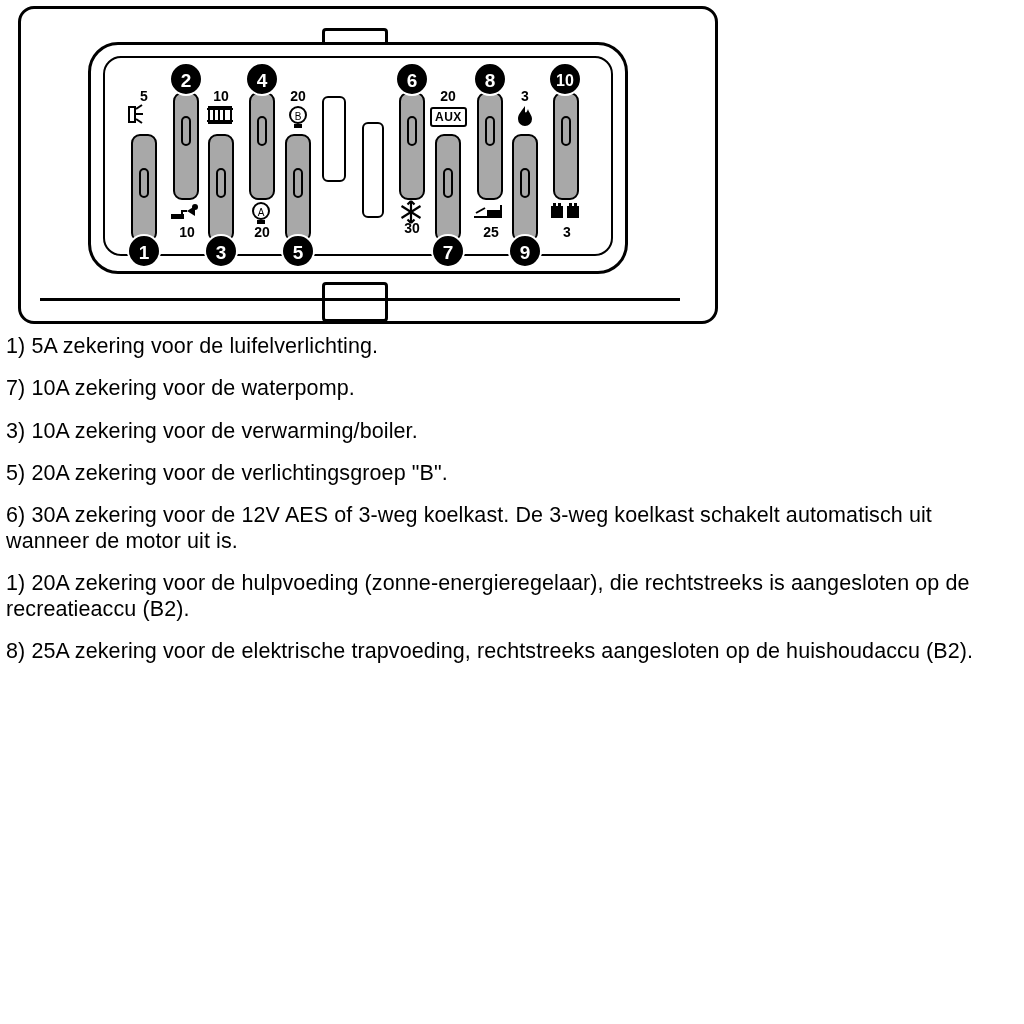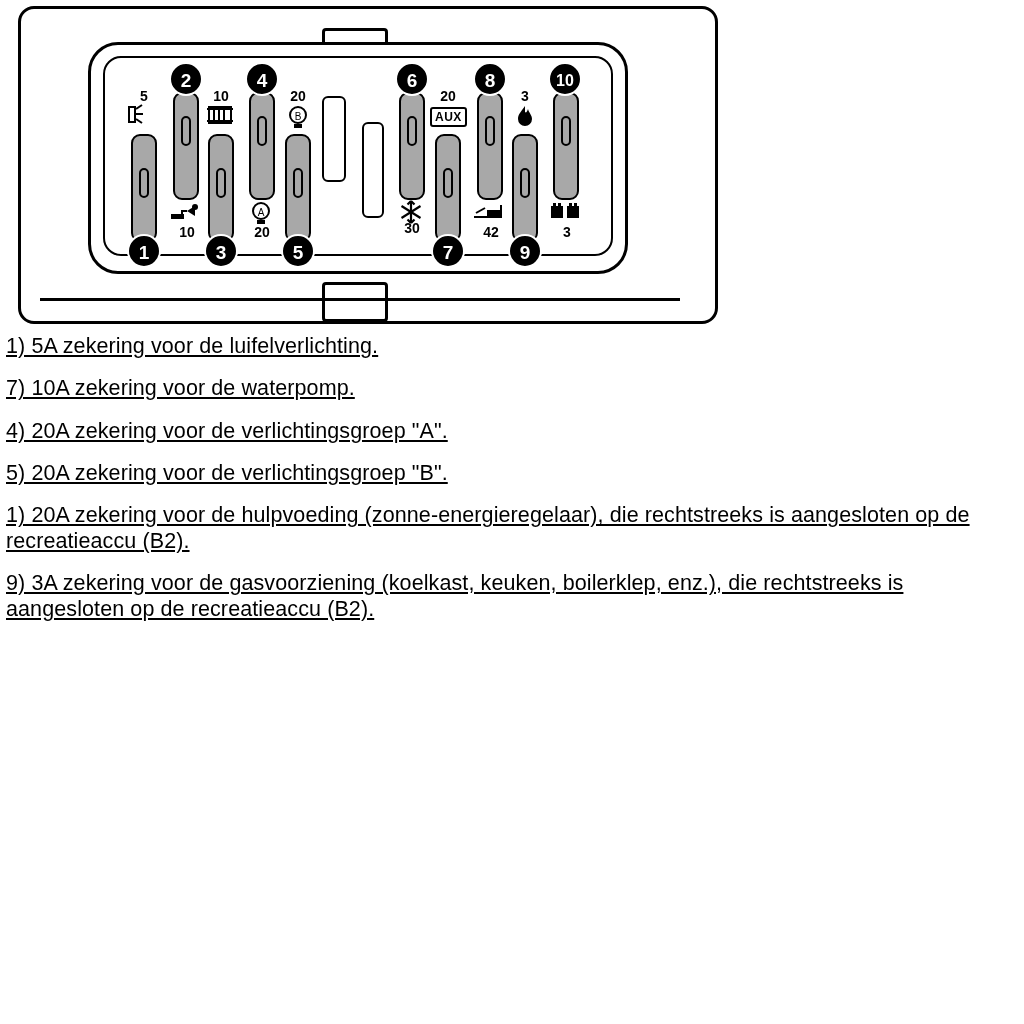--- a/index.html
+++ b/index.html
@@ -165,21 +165,20 @@
     letter-spacing: 0.5px;
   }
 
   
   .legend {
     position: relative;
     width: 1010px;
     margin: 0;
     padding: 4px 0 0 6px;
     box-sizing: border-box;
-    text-decoration: underline;
   }
   .legend-item {
     font-size: 21.5px;
     line-height: 1.18;
     margin-bottom: 17px;
     letter-spacing: 0.1px;
   }
 </style>
 </head>
 <body>
@@ -290,21 +289,21 @@
 
   <div class="fuse" style="left:477px; top:92px; height:108px;">
     <div class="slot" style="top:22px;"></div>
   </div>
   <div class="pic" style="left:471px; top:199px;">
     <svg width="34" height="24" viewBox="0 0 34 24">
       <path d="M3 17 L16 17 L16 11 L29 11 L29 6 L31 6 L31 19 L3 19 Z" fill="#000"></path>
       <path d="M5 14 L14 9" stroke="#000" stroke-width="2"></path>
     </svg>
   </div>
-  <div class="amp" style="left:476px; top:224px;">42</div>
+  <div class="amp" style="left:476px; top:224px;">25</div>
   <div class="badge" style="left:473px; top:62px;">8</div>
 
   <div class="fuse" style="left:512px; top:134px; height:108px;">
     <div class="slot" style="top:32px;"></div>
   </div>
   <div class="amp" style="left:510px; top:88px;">3</div>
   <div class="pic" style="left:508px; top:104px;">
     <svg width="28" height="26" viewBox="0 0 28 26">
       <path d="M14 2 C10 8 7 10 7 15 a7 7 0 0 0 14 0 c0 -4 -3 -6 -4 -10 c-1 3 -2 4 -3 3 z" fill="#000"></path>
     </svg>
@@ -325,17 +324,18 @@
     </svg>
   </div>
   <div class="amp" style="left:552px; top:224px;">3</div>
   <div class="badge small-text" style="left:548px; top:62px;">10</div>
 
 </div>
 
 <div class="legend">
   <div class="legend-item">1) 5A zekering voor de luifelverlichting.</div>
   <div class="legend-item">7) 10A zekering voor de waterpomp.</div>
-  <div class="legend-item">4) 20A zekering voor de verlichtingsgroep "A".</div>
+  <div class="legend-item">3) 10A zekering voor de verwarming/boiler.</div>
   <div class="legend-item">5) 20A zekering voor de verlichtingsgroep "B".</div>
+  <div class="legend-item">6) 30A zekering voor de 12V AES of 3-weg koelkast. De 3-weg koelkast schakelt automatisch uit wanneer de motor uit is.</div>
   <div class="legend-item">1) 20A zekering voor de hulpvoeding (zonne-energieregelaar), die rechtstreeks is aangesloten op de recreatieaccu (B2).</div>
-  <div class="legend-item">9) 3A zekering voor de gasvoorziening (koelkast, keuken, boilerklep, enz.), die rechtstreeks is aangesloten op de recreatieaccu (B2).</div>
+  <div class="legend-item">8) 25A zekering voor de elektrische trapvoeding, rechtstreeks aangesloten op de huishoudaccu (B2).</div>
 </div>
 
 </body></html>

